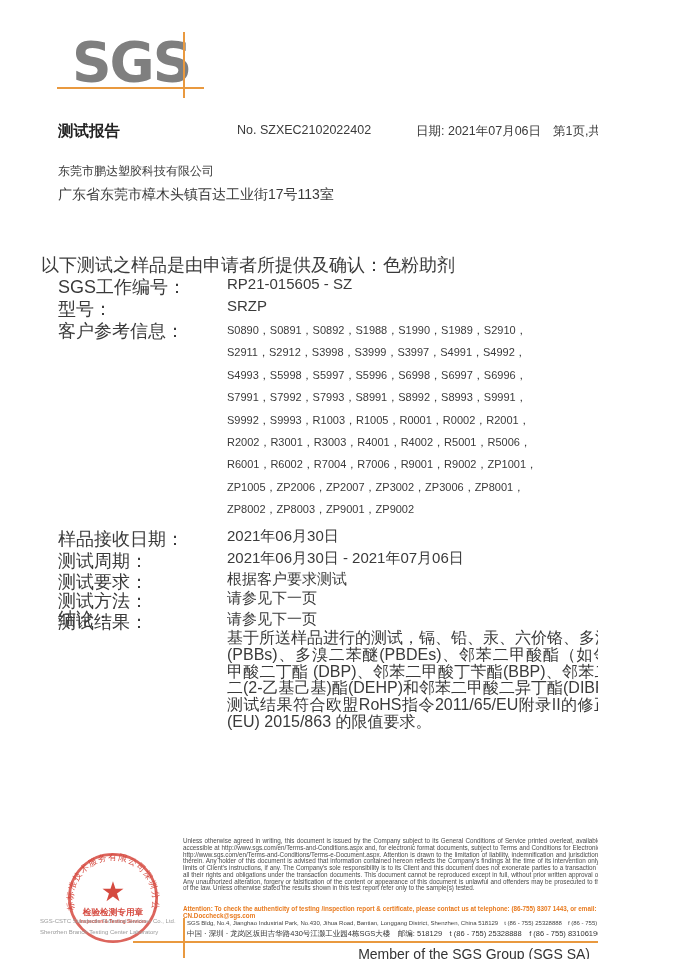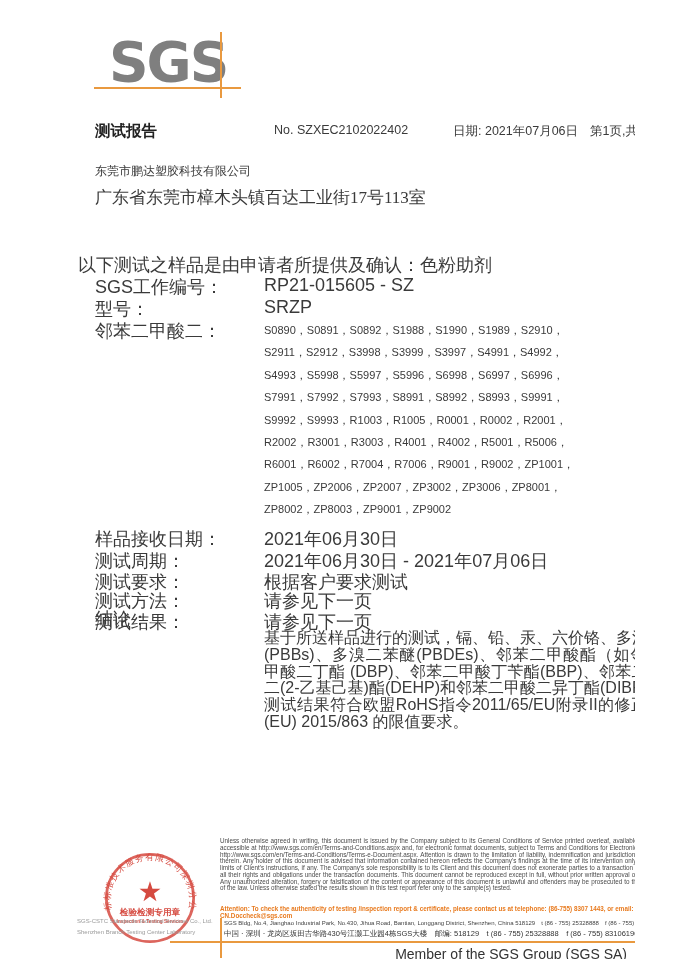--- a/index.html
+++ b/index.html
@@ -1,40 +1,40 @@
 <!DOCTYPE html>
 <html><head>
 <meta charset="utf-8">
 <style>
   * { margin:0; padding:0; box-sizing:border-box; }
   html,body { background:#ffffff; }
   body { font-family:"Liberation Sans","DejaVu Sans",sans-serif; color:#3a3a3a; }
-  .page { position:relative; width:598px; height:959px; background:#fff; overflow:hidden;margin-left:37px; }
+  .page { position:relative; width:598px; height:959px; background:#fff; overflow:hidden; }
 
   
   .logo-text { position:absolute; left:72px; top:30px; font-size:55px; font-weight:bold;
                color:#7f7f7f; letter-spacing:-2px; font-family:"DejaVu Sans",sans-serif; }
   .crop-h { position:absolute; height:2px; background:#e9993f; }
   .crop-v { position:absolute; width:2px; background:#e9993f; }
   .logo-rule-h { left:57px; top:87px; width:147px; }
   .logo-rule-v { left:183px; top:32px; height:66px; }
 
   .title-row { position:absolute; left:0; top:121px; width:677px; font-size:12.5px; }
   .doc-title { position:absolute; left:58px; top:0; font-size:15.5px; font-weight:bold; color:#222; }
   .report-no { position:absolute; left:237px; top:2px; }
   .report-date { position:absolute; left:416px; top:2px; }
   .report-page { position:absolute; left:553px; top:2px; }
 
   .applicant-name { position:absolute; left:58px; top:163px; font-size:12px; }
-  .applicant-addr { position:absolute; left:58px; top:186px; font-size:17px;font-family:Liberation Serif, serif; }
+  .applicant-addr { position:absolute; left:58px; top:186px; font-size:14px; }
 
   .intro-line { position:absolute; left:41px; top:253px; font-size:18px; }
 
   .flabel { position:absolute; left:58px; font-size:18px; }
-  .fvalue { position:absolute; left:227px; font-size:18px; }
+  .fvalue { position:absolute; left:227px; font-size:15px; }
   .ref-lines { position:absolute; left:227px; top:319px; font-size:11px; line-height:22.4px; }
 
   .conclusion-text { position:absolute; left:227px; top:630px; width:416px;
                      font-size:16px; line-height:16.8px; text-align:justify; }
 
   
   .stamp { position:absolute; left:63px; top:848px; width:100px; height:100px; opacity:0.92; }
   .stamp-co1 { position:absolute; left:40px; top:918px; width:150px; font-size:6px; color:#9a9a9a; }
   .stamp-co2 { position:absolute; left:40px; top:929px; width:150px; font-size:6px; color:#9a9a9a; }
 
@@ -70,21 +70,21 @@
   <div class="applicant-addr">广东省东莞市樟木头镇百达工业街17号113室</div>
 
   <div class="intro-line">以下测试之样品是由申请者所提供及确认：色粉助剂</div>
 
   <div class="flabel" style="top:275px">SGS工作编号：</div>
   <div class="fvalue" style="top:275px">RP21-015605 - SZ</div>
 
   <div class="flabel" style="top:297px">型号：</div>
   <div class="fvalue" style="top:297px">SRZP</div>
 
-  <div class="flabel" style="top:319px">邻苯二甲酸二：</div>
+  <div class="flabel" style="top:319px">客户参考信息：</div>
   <div class="ref-lines">
     <div>S0890，S0891，S0892，S1988，S1990，S1989，S2910，</div>
     <div>S2911，S2912，S3998，S3999，S3997，S4991，S4992，</div>
     <div>S4993，S5998，S5997，S5996，S6998，S6997，S6996，</div>
     <div>S7991，S7992，S7993，S8991，S8992，S8993，S9991，</div>
     <div>S9992，S9993，R1003，R1005，R0001，R0002，R2001，</div>
     <div>R2002，R3001，R3003，R4001，R4002，R5001，R5006，</div>
     <div>R6001，R6002，R7004，R7006，R9001，R9002，ZP1001，</div>
     <div>ZP1005，ZP2006，ZP2007，ZP3002，ZP3006，ZP8001，</div>
     <div>ZP8002，ZP8003，ZP9001，ZP9002</div>

